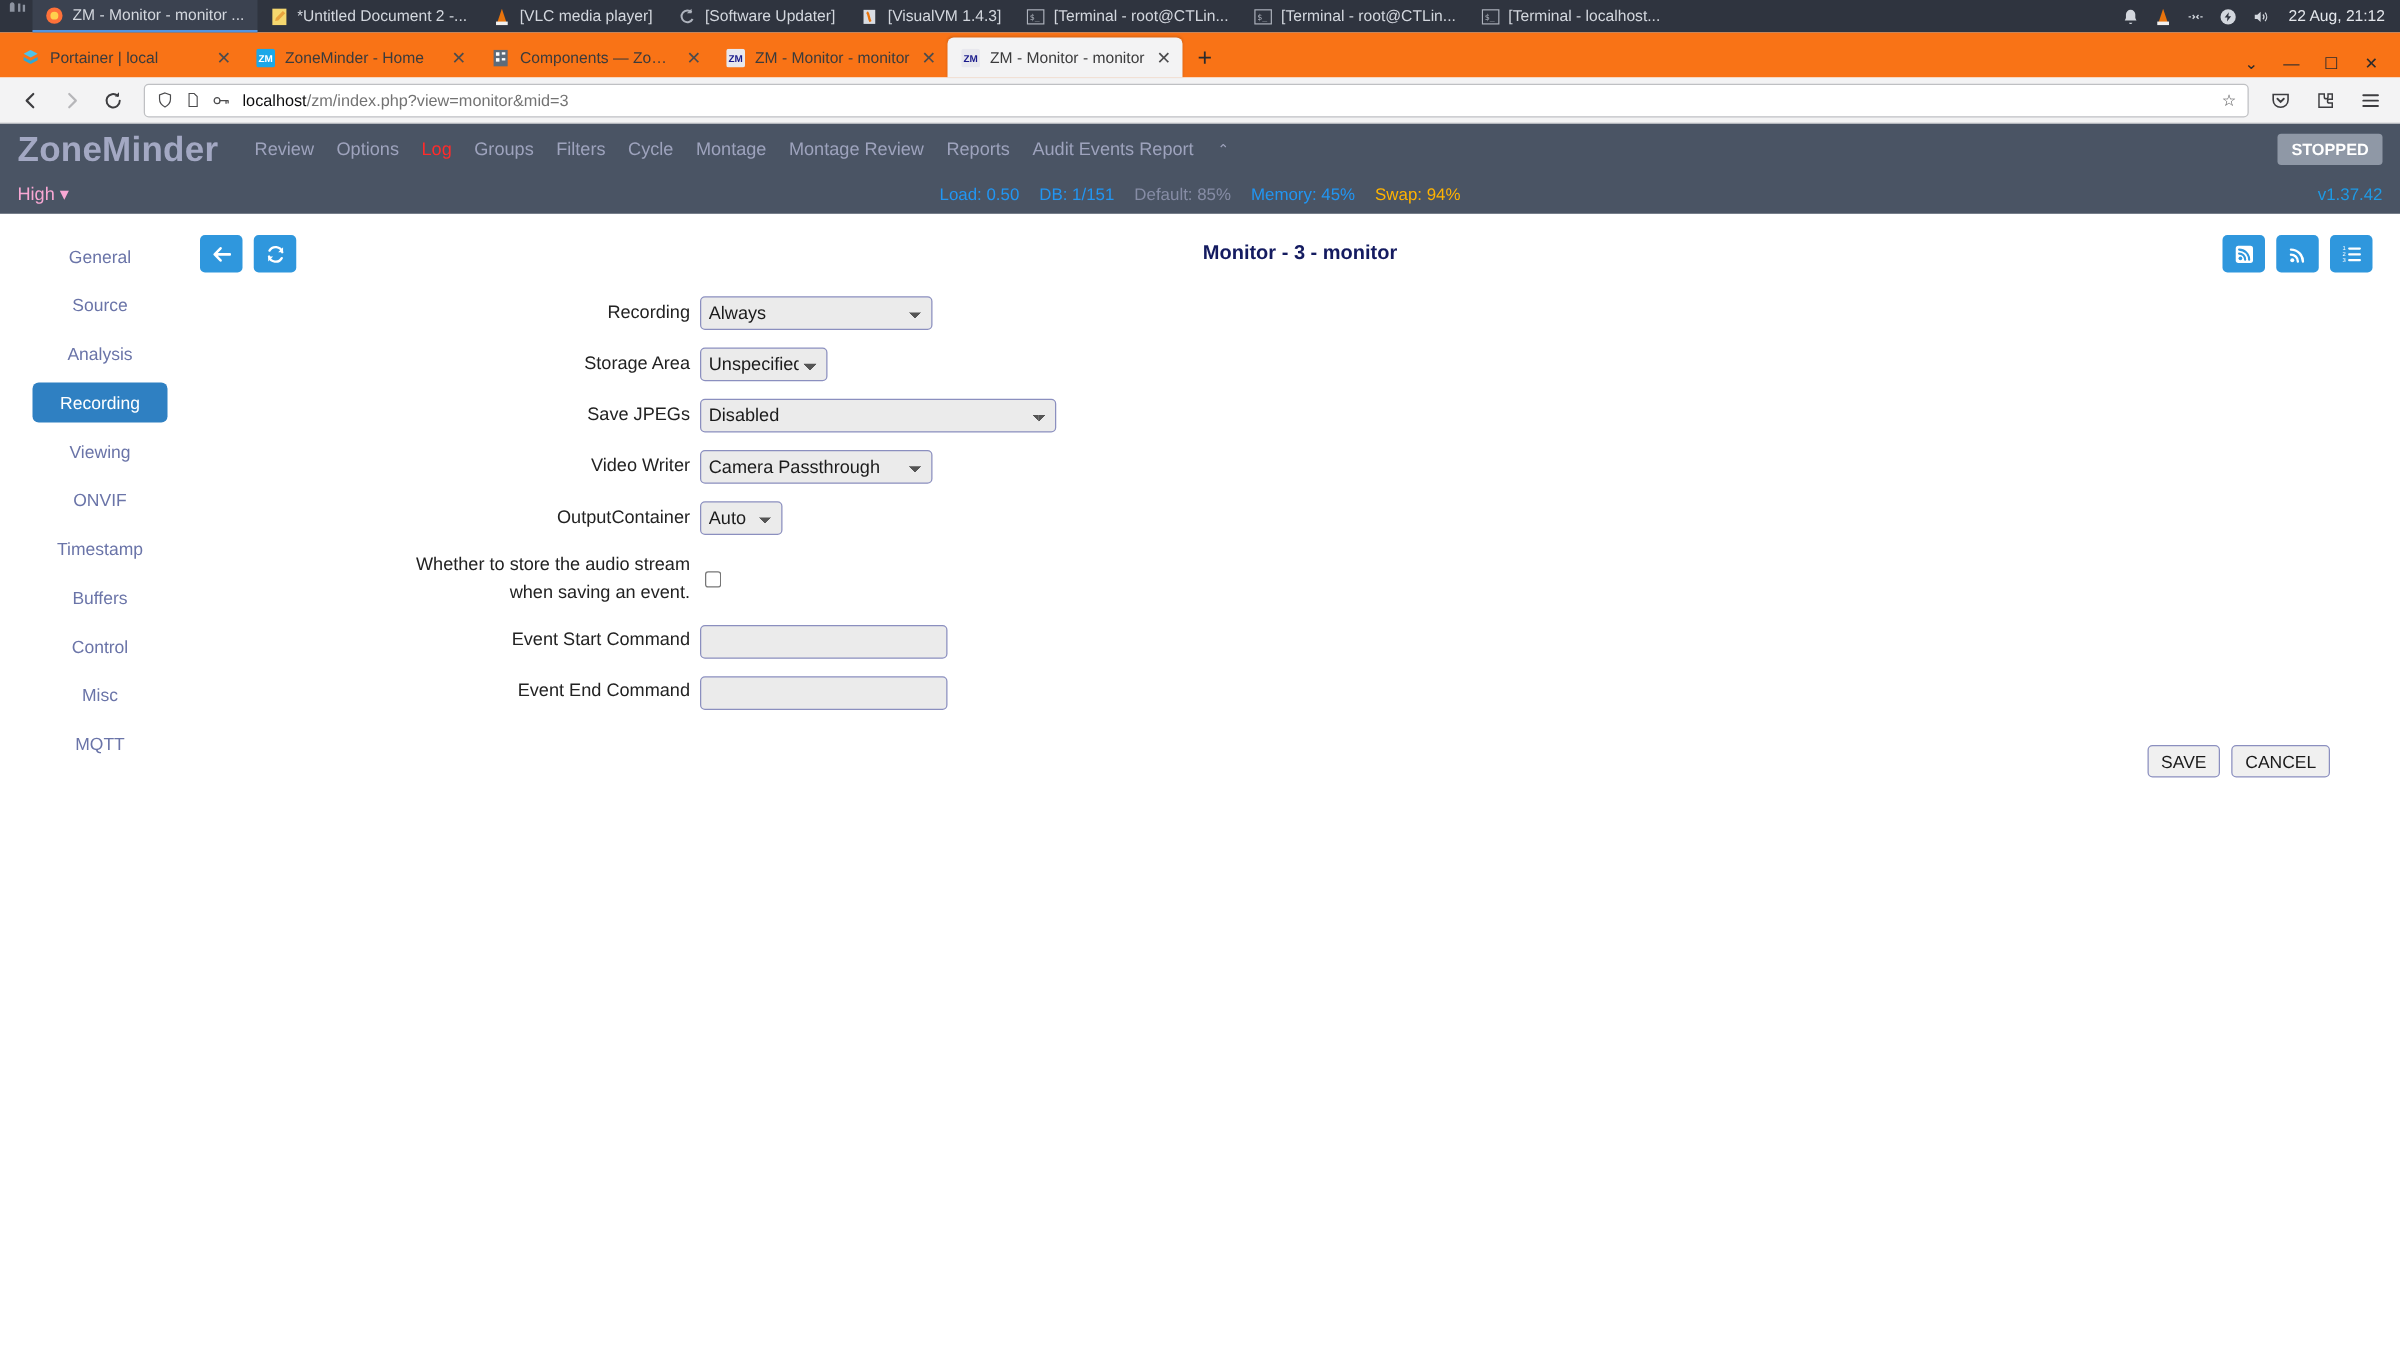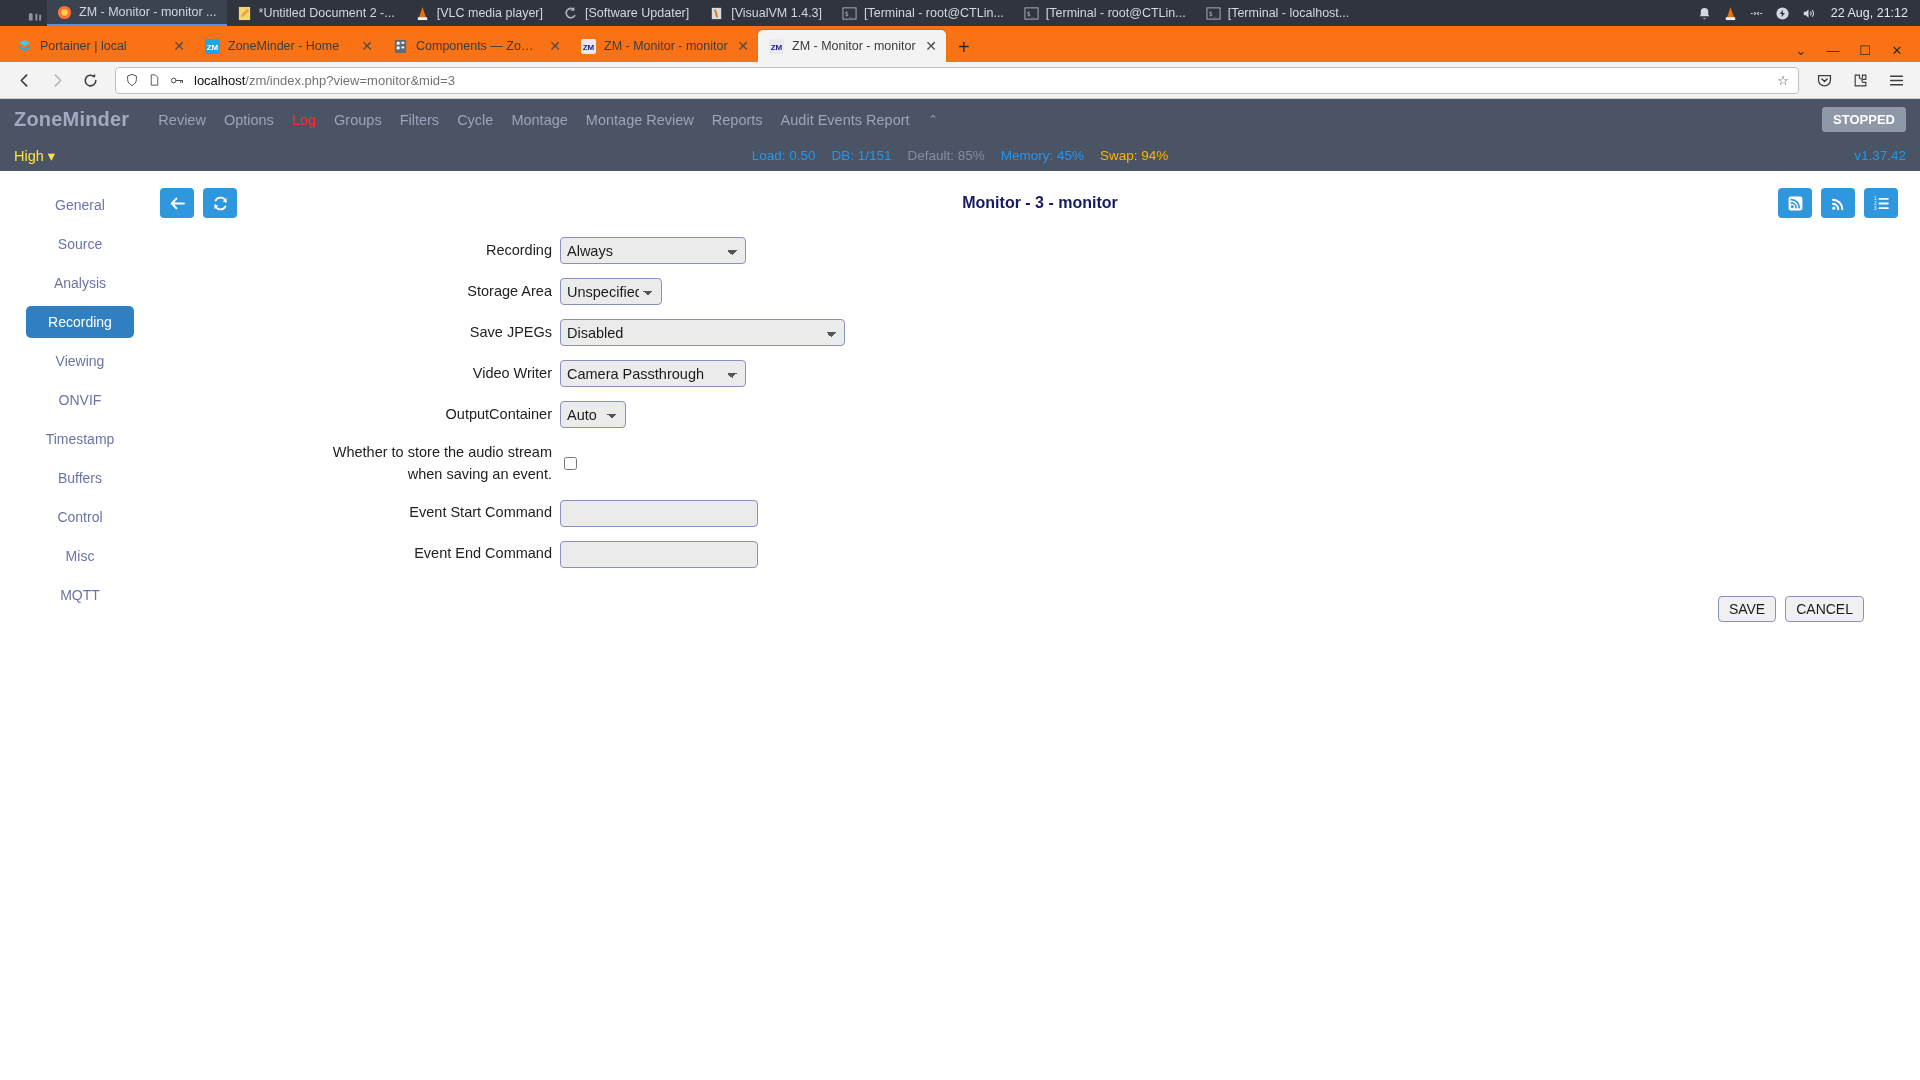--- a/index.html
+++ b/index.html
@@ -8,21 +8,21 @@
     font-family: "Liberation Sans", sans-serif;
     background: #ffffff;
     overflow: hidden;
   }
 
   
   #taskbar {
     height: 26px; background: #2f343f; display: flex; align-items: center;
     color: #d3d7de; font-size: 12.5px; white-space: nowrap;
   }
-  .tb-left { display: flex; align-items: flex-end; flex: 1; min-width: 0; overflow: hidden; margin-left: 21px; }
+  .tb-left { display: flex; align-items: flex-start; flex: 1; min-width: 0; overflow: hidden; }
   .tb-showdesk { width: 26px; display: flex; align-items: center; justify-content: center; }
   .tb-task {
     display: flex; align-items: center; gap: 7px; padding: 0 10px; height: 26px;
     max-width: 205px; overflow: hidden;
   }
   .tb-task.active { background: #3b4250; border-bottom: 2px solid #5294e2; }
   .tb-task-label { overflow: hidden; text-overflow: ellipsis; white-space: nowrap; }
   .tb-ico { width: 15px; height: 15px; flex: 0 0 15px; display: block; }
   .tb-right { display: flex; align-items: center; gap: 11px; padding: 0 12px 0 8px; }
   .tb-clock { font-size: 12.5px; color: #e4e7ec; padding-left: 4px; }
@@ -56,34 +56,34 @@
   }
   .url-text .host { color: #0c0c0d; }
   .url-text .path { color: #737373; }
   .urlbar-star { margin-left: auto; color: #4b4b4d; font-size: 13px; }
   .navbar-right { display: flex; align-items: center; gap: 6px; }
 
   
   #zm-nav {
     height: 41px; background: #4a5464; display: flex; align-items: center; padding: 0 14px;
   }
-  #zm-brand { color: #a3a8c3; font-size: 20px; font-weight: bold; margin-right: 20px; letter-spacing: .2px; }
+  #zm-brand { color: #a3a8c3; font-size: 28px; font-weight: bold; margin-right: 20px; letter-spacing: .2px; }
   .zm-nav-item { color: #9ea3bd; font-size: 14.5px; padding: 0 9px; }
   .zm-nav-item.alert { color: #ff2b2b; }
   .zm-caret-up { color: #9ea3bd; font-size: 11px; padding: 0 10px; }
   #stopped-badge {
     margin-left: auto; background: #8f98a6; color: #ffffff; font-size: 13px; font-weight: bold;
     padding: 5px 11px; border-radius: 3px;
   }
 
   #zm-status {
     height: 31px; background: #4a5464; display: flex; align-items: center; padding: 0 14px;
     font-size: 13.5px; position: relative;
   }
-  #zm-level { color: #fde047; font-size: 14.5px; }
+  #zm-level { color: #f9a8d4; font-size: 14.5px; }
   #zm-status-center {
     position: absolute; left: 0; right: 0; display: flex; justify-content: center; gap: 16px;
     pointer-events: none;
   }
   .st-load, .st-db, .st-mem { color: #2196f3; }
   .st-default { color: #868ca5; }
   .st-swap { color: #ffb300; }
   #zm-version { margin-left: auto; color: #1e9ae5; font-size: 13.5px; z-index: 1; }
 
   

